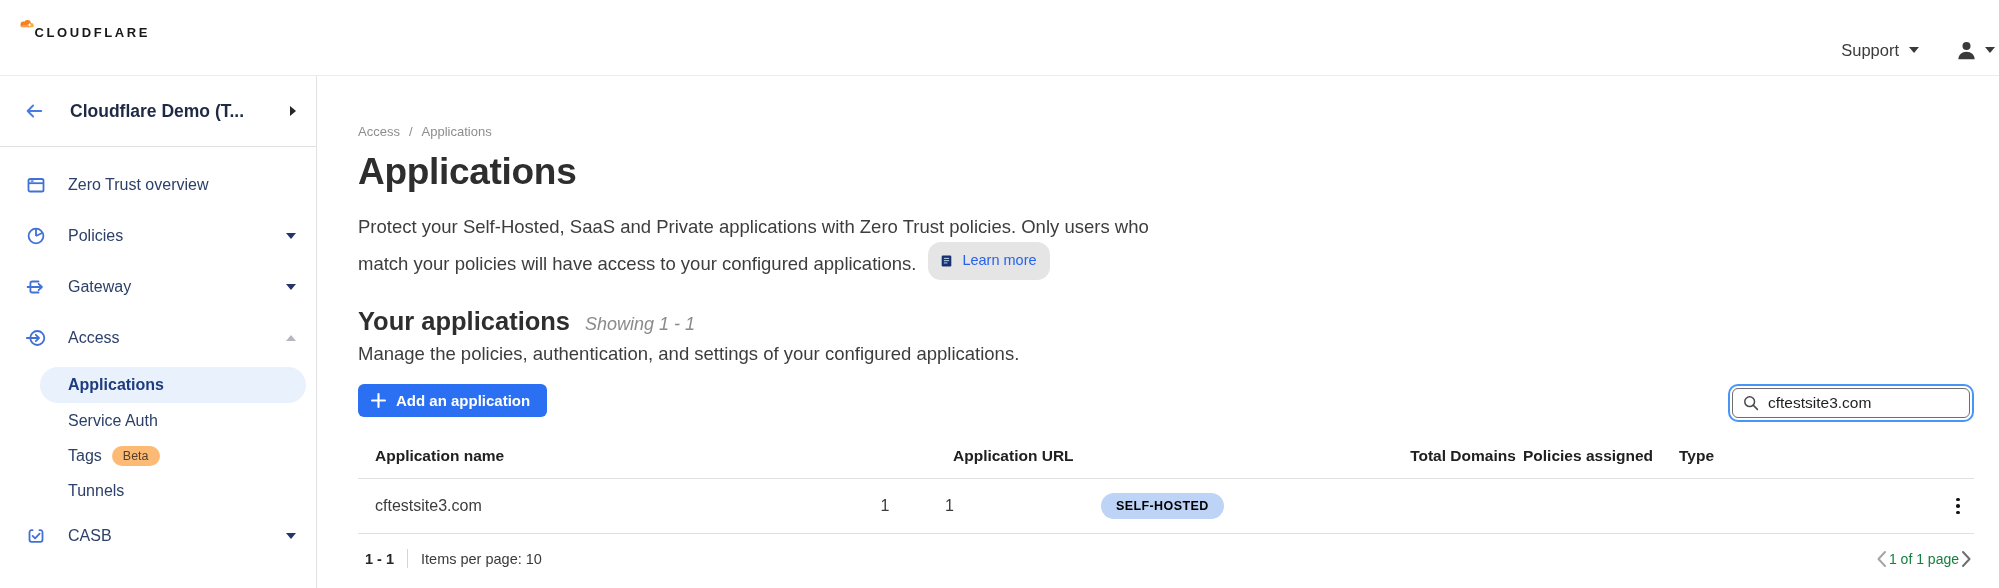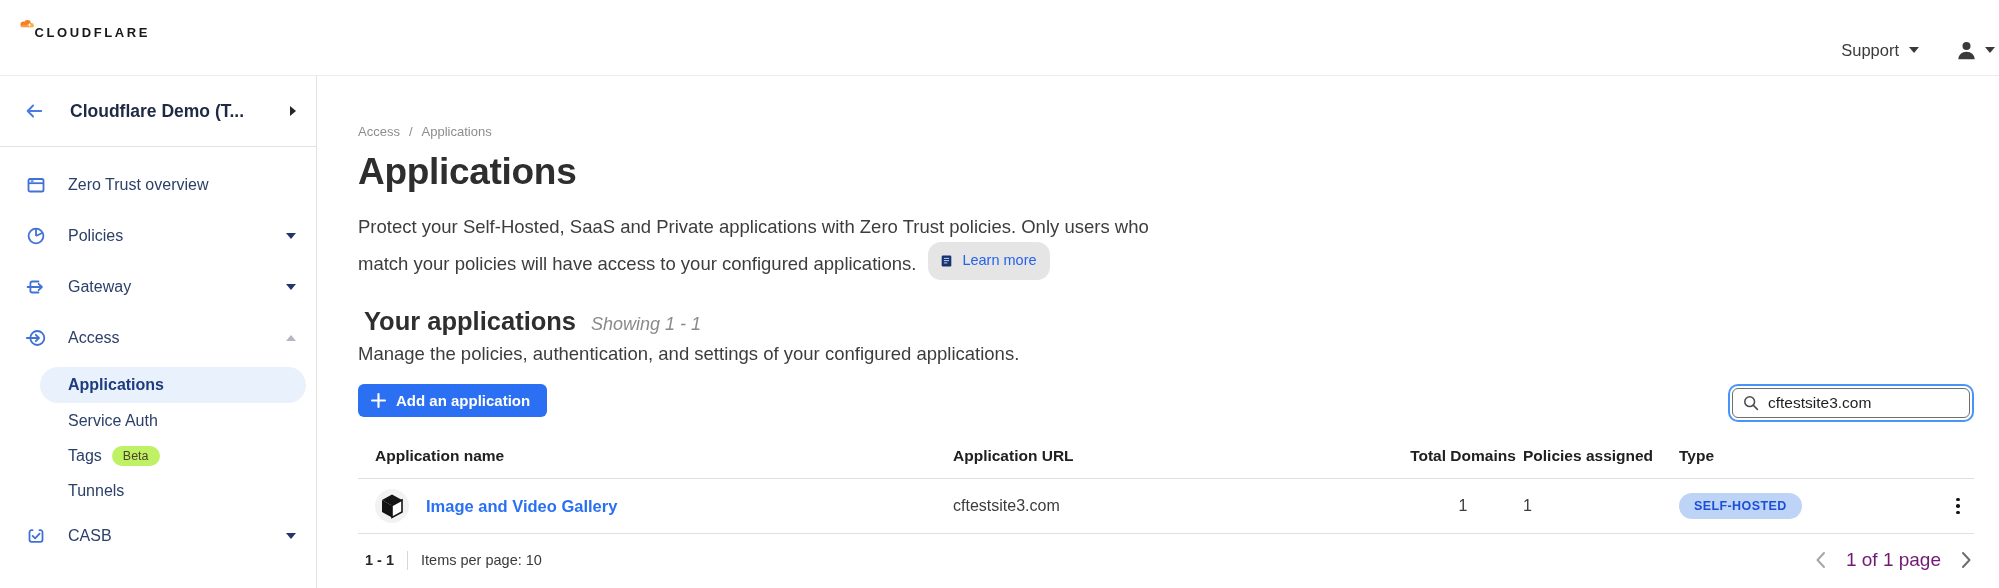--- a/index.html
+++ b/index.html
@@ -33,36 +33,36 @@
              white-space:nowrap; overflow:hidden; }
   .nav { padding-top:16px; }
   .nav-item { height:44px; margin-bottom:7px; display:flex; align-items:center;
               padding:0 20px 0 26px; cursor:pointer; }
   .nav-item .lbl { margin-left:22px; font-size:16px; color:#2c4069; }
   .nav-item .chev { margin-left:auto; }
   .sub-item { height:35px; display:flex; align-items:center; padding-left:68px;
               font-size:16px; color:#2c4069; cursor:pointer; }
   .sub-item.active { background:#e9f1fd; border-radius:18px; margin:0 10px 0 40px;
                      padding-left:28px; font-weight:700; color:#1e3c7d; height:36px; }
-  .beta { margin-left:10px; background:#bef264; color:#51412c; font-size:12.5px;
+  .beta { margin-left:10px; background:#fdba74; color:#51412c; font-size:12.5px;
           padding:3px 11px; border-radius:11px; }
   .icon20 { width:20px; height:20px; flex:0 0 20px; }
 
   
   .main { position:absolute; left:318px; top:76px; right:0; bottom:0; background:#fff;
           padding:48px 25px 0 40px; }
   .crumbs { display:flex; gap:9px; font-size:13px; color:#8d8d8d; }
   .crumbs span { cursor:pointer; }
   h1.page-title { font-size:37px; font-weight:700; color:#2e2e2e; margin:12px 0 18px; letter-spacing:-0.3px; }
   .intro { font-size:18.5px; line-height:31px; color:#3d3d3d; }
   .learn-more { display:inline-flex; align-items:center; gap:8px; background:#e5e5e5;
                 border-radius:13px; padding:3px 13px 4px 11px; margin-left:12px; cursor:pointer;
                 vertical-align:2px; }
   .learn-more span { font-size:14.5px; color:#2763ea; }
-  .sec-row { display:flex; align-items:baseline; gap:15px; margin-top:27px;margin-left:6px; }
+  .sec-row { display:flex; align-items:baseline; gap:15px; margin-top:27px; }
   h2.sec-title { font-size:25.5px; font-weight:700; color:#2e2e2e; }
   .showing { font-size:18px; font-style:italic; color:#8a8a8a; }
   .sec-desc { font-size:18.5px; color:#3d3d3d; margin-top:7px; }
   .controls { margin-top:19px; display:flex; justify-content:space-between; align-items:flex-start; }
   .add-btn { display:inline-flex; align-items:center; gap:10px; background:#2b6ff2; color:#fff;
              border:none; border-radius:6px; padding:8px 17px 8px 13px; font-size:15px; font-weight:700;
              font-family:"Liberation Sans", sans-serif; cursor:pointer; }
   .search-wrap { border:2px solid #4894f8; border-radius:10px; padding:2px; }
   .search-box { border:1px solid #6e6e6e; border-radius:6px; display:flex; align-items:center;
                 gap:9px; padding:5px 10px; background:#fff; width:238px; }
@@ -77,31 +77,31 @@
           border-bottom:1px solid #e0e0e0; font-size:16px; color:#3c3c3c; }
   .col-name { flex:0 0 578px; display:flex; align-items:center; }
   .col-url { flex:0 0 450px; }
   .col-domains { flex:0 0 120px; text-align:center; }
   .col-policies { flex:0 0 150px; text-align:left; }
   .col-type { flex:1; margin-left:6px; }
   .col-menu { flex:0 0 60px; display:flex; justify-content:flex-end; padding-right:10px; }
   .app-link { color:#2970f3; font-weight:700; font-size:16.5px; margin-left:17px; cursor:pointer; }
   .cube-wrap { width:34px; height:34px; border-radius:50%; background:#f2f2f2; display:flex;
                align-items:center; justify-content:center; }
-  .type-badge { display:inline-block; background:#bdd4f7; color:#1d4ed8; font-size:12.5px;
+  .type-badge { display:inline-block; background:#bdd4f7; color:#000000; font-size:12.5px;
                 font-weight:700; letter-spacing:0.4px; padding:6px 15px; border-radius:14px; }
   .kebab { display:flex; flex-direction:column; gap:3px; cursor:pointer; padding:4px; }
   .kebab i { width:3.6px; height:3.6px; border-radius:50%; background:#141414; }
 
   
   .pager { display:flex; justify-content:space-between; align-items:center; padding:15px 2px 0 7px; }
   .pager-left { display:flex; align-items:center; font-size:14.5px; color:#3a3a3a; }
   .range { font-weight:700; color:#262626; }
   .vdiv { width:1px; height:19px; background:#d6d6d6; margin:0 13px; }
-  .pager-right { display:flex; align-items:center; gap:20px; font-size:19px; color:#701a75; }
+  .pager-right { display:flex; align-items:center; gap:2px; font-size:14px; color:#15803d; }
   .pg-chev { cursor:pointer; display:flex; align-items:center; }
 </style>
 </head>
 <body>
 
 <div class="topbar">
   <div class="logo">
     <svg width="66" height="33" viewBox="0 0 64 32">
       <circle cx="21" cy="19" r="11" fill="#f48120"></circle>
       <circle cx="37" cy="15" r="13" fill="#f48120"></circle>
@@ -251,30 +251,20 @@
     <div class="thead">
       <div class="col-name">Application name</div>
       <div class="col-url">Application URL</div>
       <div class="col-domains">Total Domains</div>
       <div class="col-policies">Policies assigned</div>
       <div class="col-type">Type</div>
       <div class="col-menu"></div>
     </div>
 
     <div class="trow">
-      <div class="col-name">
-        <span class="cube-wrap">
-          <svg width="24" height="26" viewBox="0 0 24 26">
-            <polygon points="12,1.5 22,7 12,12.5 2,7" fill="#141414"></polygon>
-            <polygon points="2,7 12,12.5 12,24.5 2,19" fill="#141414"></polygon>
-            <polygon points="22,7 12,12.5 12,24.5 22,19" fill="#ffffff" stroke="#141414" stroke-width="1.6"></polygon>
-          </svg>
-        </span>
-        <span class="app-link">Image and Video Gallery</span>
-      </div>
       <div class="col-url">cftestsite3.com</div>
       <div class="col-domains">1</div>
       <div class="col-policies">1</div>
       <div class="col-type">
         <span class="type-badge">SELF-HOSTED</span>
       </div>
       <div class="col-menu">
         <span class="kebab">
             <i></i>
             <i></i>

